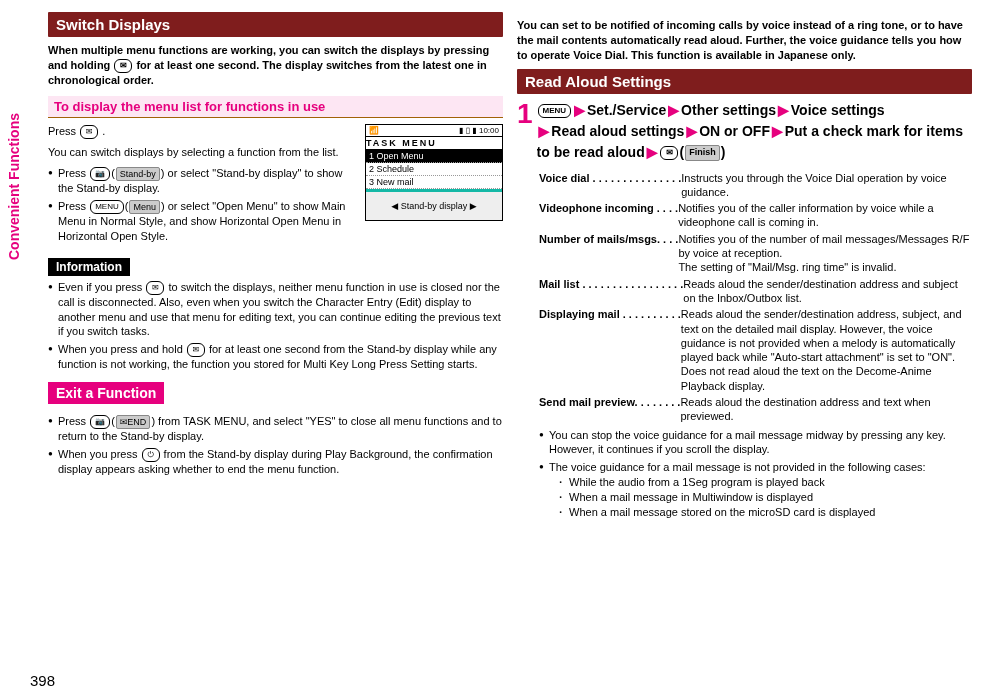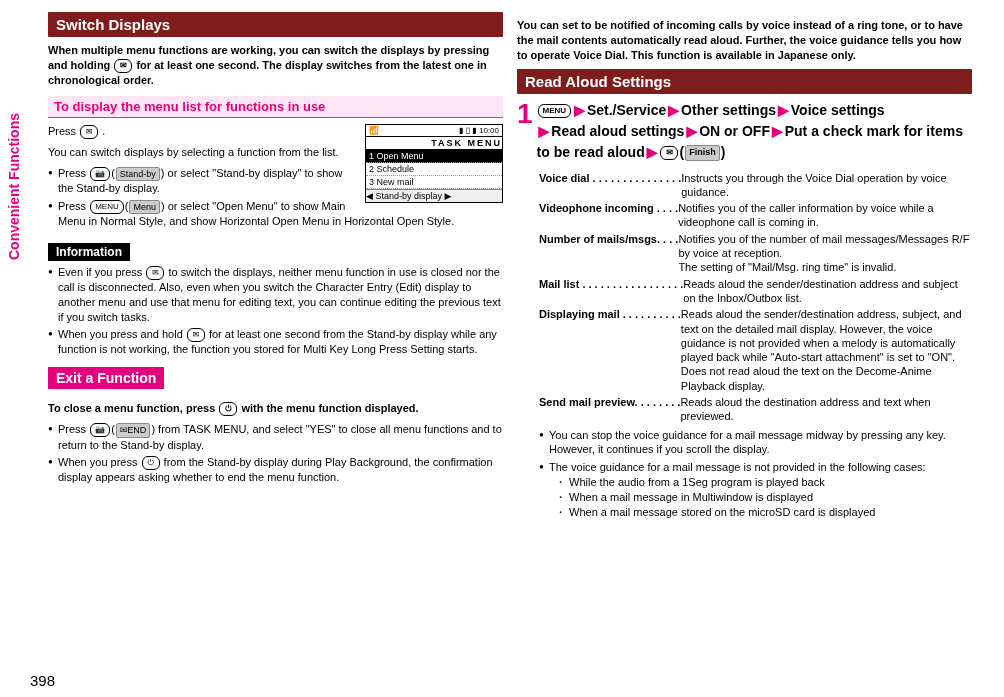--- a/index.html
+++ b/index.html
@@ -135,29 +135,29 @@
     font-size: 9px;
   }
   .scr-status {
     display: flex;
     justify-content: space-between;
     padding: 1px 3px;
     border-bottom: 1px solid #000;
     font-size: 8px;
   }
   .scr-title {
-    text-align: right;
+    text-align: left;
     font-weight: bold;
     letter-spacing: 2px;
     border-bottom: 1px solid #000;
     padding: 1px 0;
   }
   .scr-item { padding: 1px 3px; border-bottom: 1px dotted #999; }
   .scr-item.hl { background: #000; color: #fff; }
-  .scr-soft { padding: 1px 0; background: #eee; border-top: 1px solid #14b8a6; }
+  .scr-soft { text-align: center; padding: 9px 0; background: #eee; border-top: 3px solid #14b8a6; }
   .step-num {
     color: #e6007e;
     font-size: 28px;
     font-weight: bold;
     float: left;
     margin-right: 4px;
     line-height: 1;
   }
   .step-text {
     font-size: 14px;
@@ -243,25 +243,20 @@
         <span> to switch the displays, neither menu function in use is closed nor the call is disconnected. Also, even when you switch the Character Entry (Edit) display to another menu and use that menu for editing text, you can continue editing the previous text if you switch tasks.</span>
       </li>
       <li>
         <span>When you press and hold </span>
         <span class="key">✉</span>
         <span> for at least one second from the Stand-by display while any function is not working, the function you stored for Multi Key Long Press Setting starts.</span>
       </li>
     </ul>
 
     <div class="pink-bar-md">Exit a Function</div>
-    <p class="body-text bold">
-      <span>To close a menu function, press </span>
-      <span class="key">⏻</span>
-      <span> with the menu function displayed.</span>
-    </p>
     <ul class="bullets">
       <li>
         <span>Press </span>
         <span class="key">📷</span>(<span class="soft">✉END</span>)
         <span> from TASK MENU, and select "YES" to close all menu functions and to return to the Stand-by display.</span>
       </li>
       <li>
         <span>When you press </span>
         <span class="key">⏻</span>
         <span> from the Stand-by display during Play Background, the confirmation display appears asking whether to end the menu function.</span>

